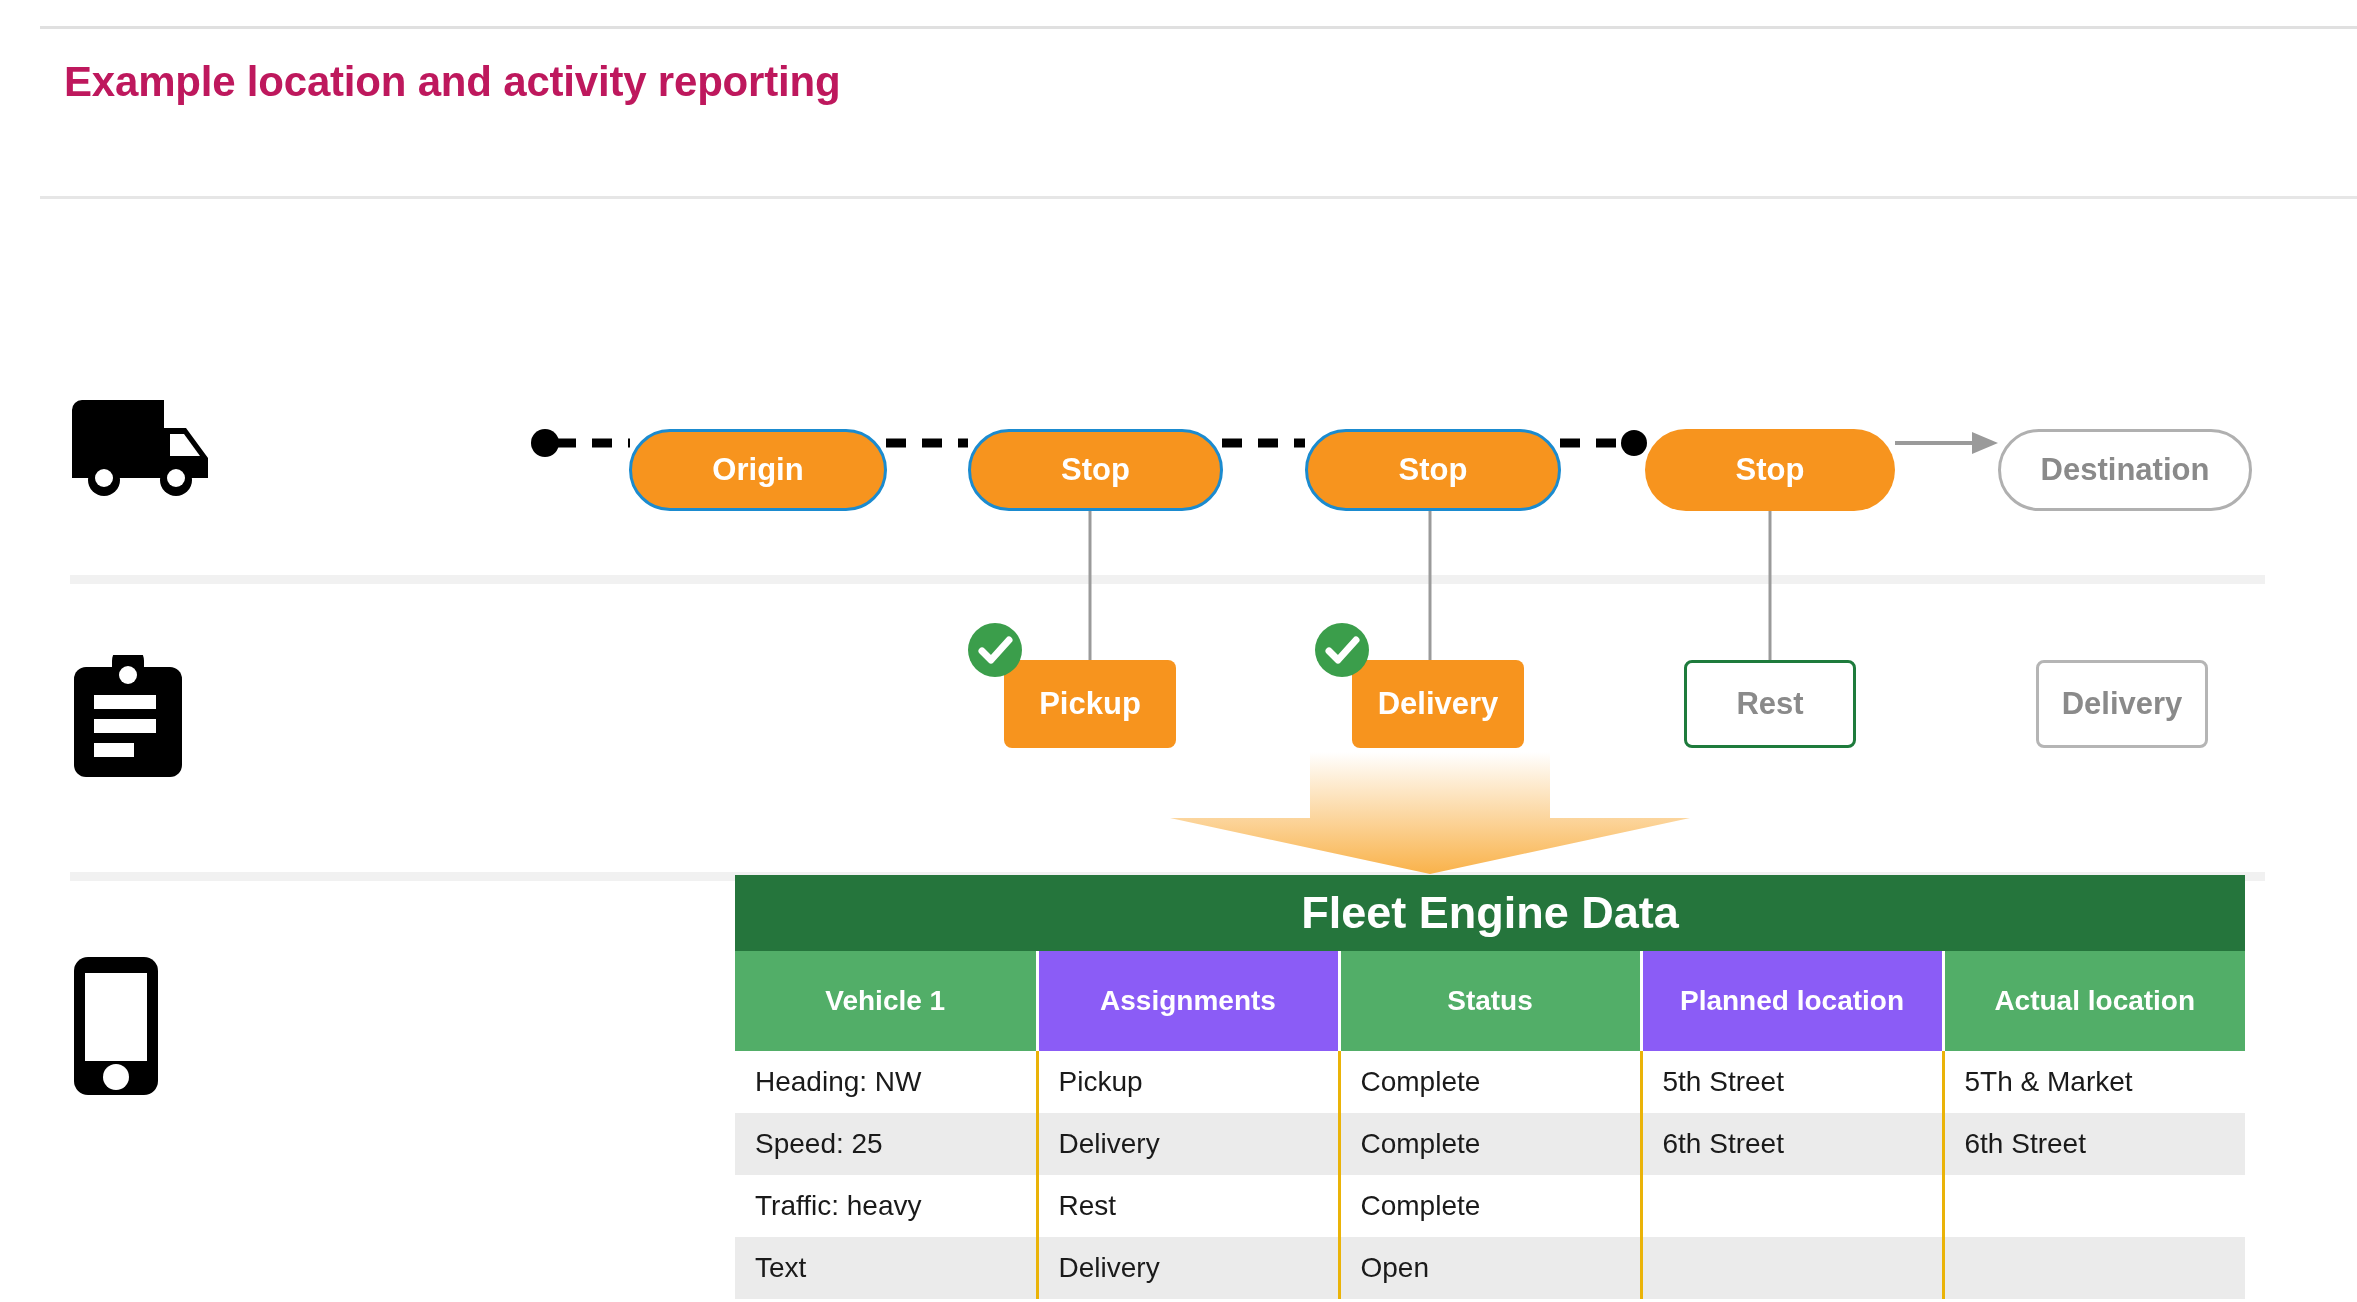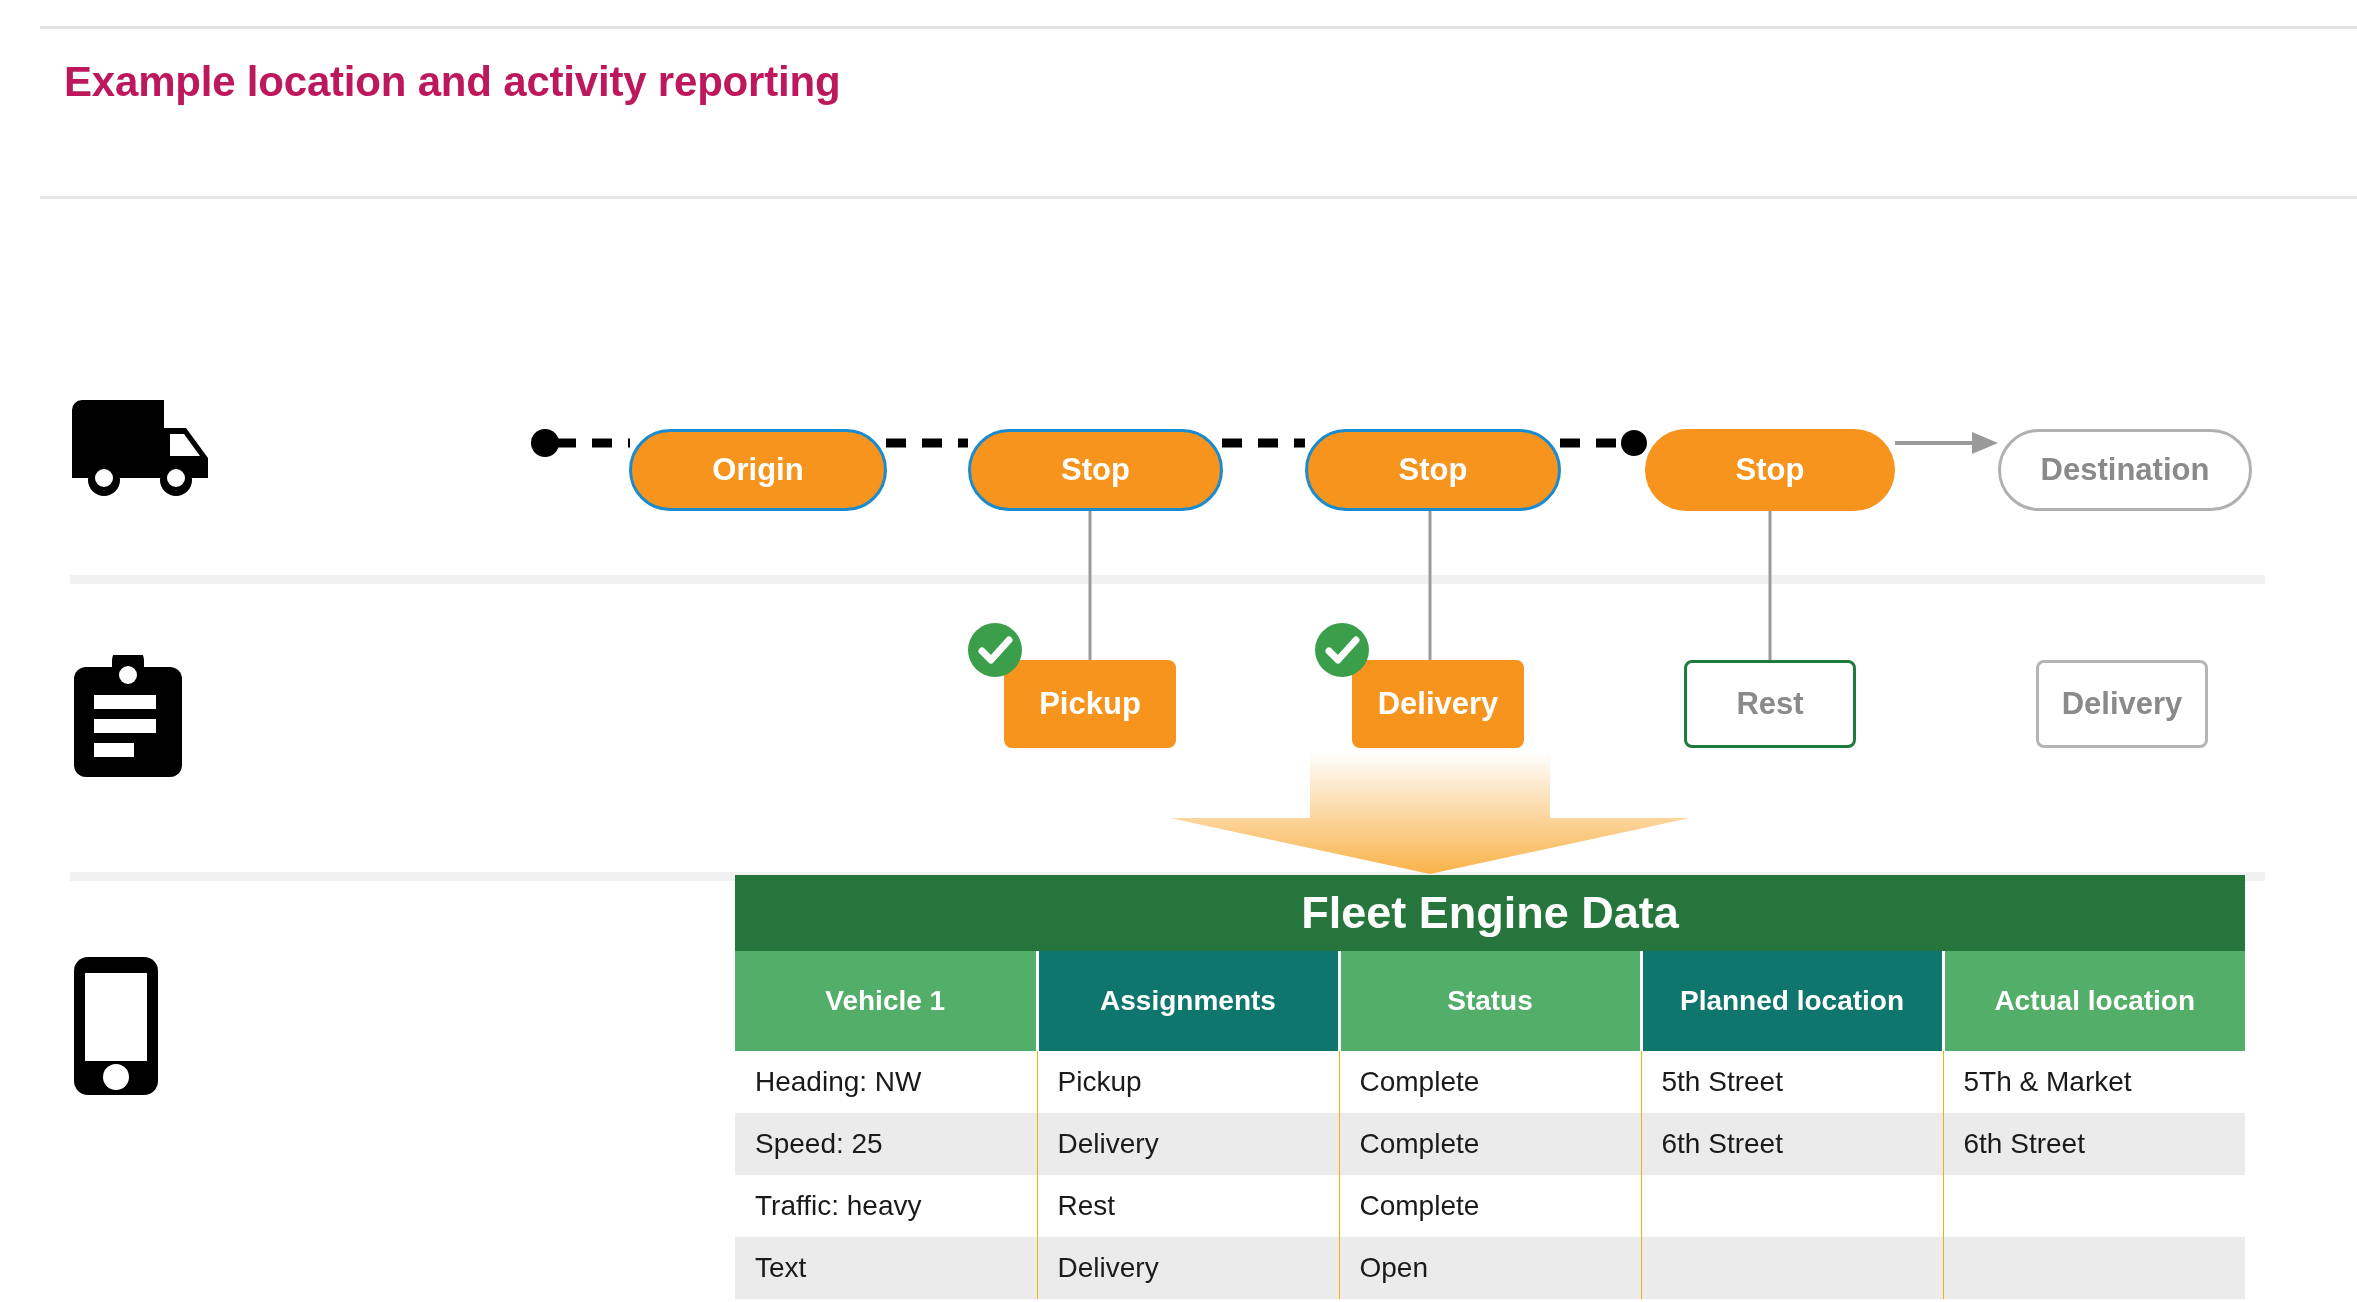--- a/index.html
+++ b/index.html
@@ -166,28 +166,28 @@
     color: #ffffff;
     font-size: 28px;
     font-weight: 700;
     text-align: center;
     height: 68px;
     padding: 16px;
     border-right: 3px solid #ffffff;
   }
   .tbl-colhead:last-child { border-right: none; }
   .ch-a { background: #52AE68; }
-  .ch-b { background: #0f766e; }
+  .ch-b { background: #8b5cf6; }
 
   .tbl-cell {
     font-size: 28px;
     color: #1a1a1a;
     height: 62px;
     padding: 0 0 0 20px;
-    border-right: 1px solid #eab308;
+    border-right: 3px solid #eab308;
     vertical-align: middle;
   }
   .tbl-cell:last-child { border-right: none; }
   tr.row-alt .tbl-cell { background: #EBEBEB; }
   tr.row-plain .tbl-cell { background: #ffffff; }
 </style>
 </head>
 <body>
 
 <div class="top-rule"></div>

